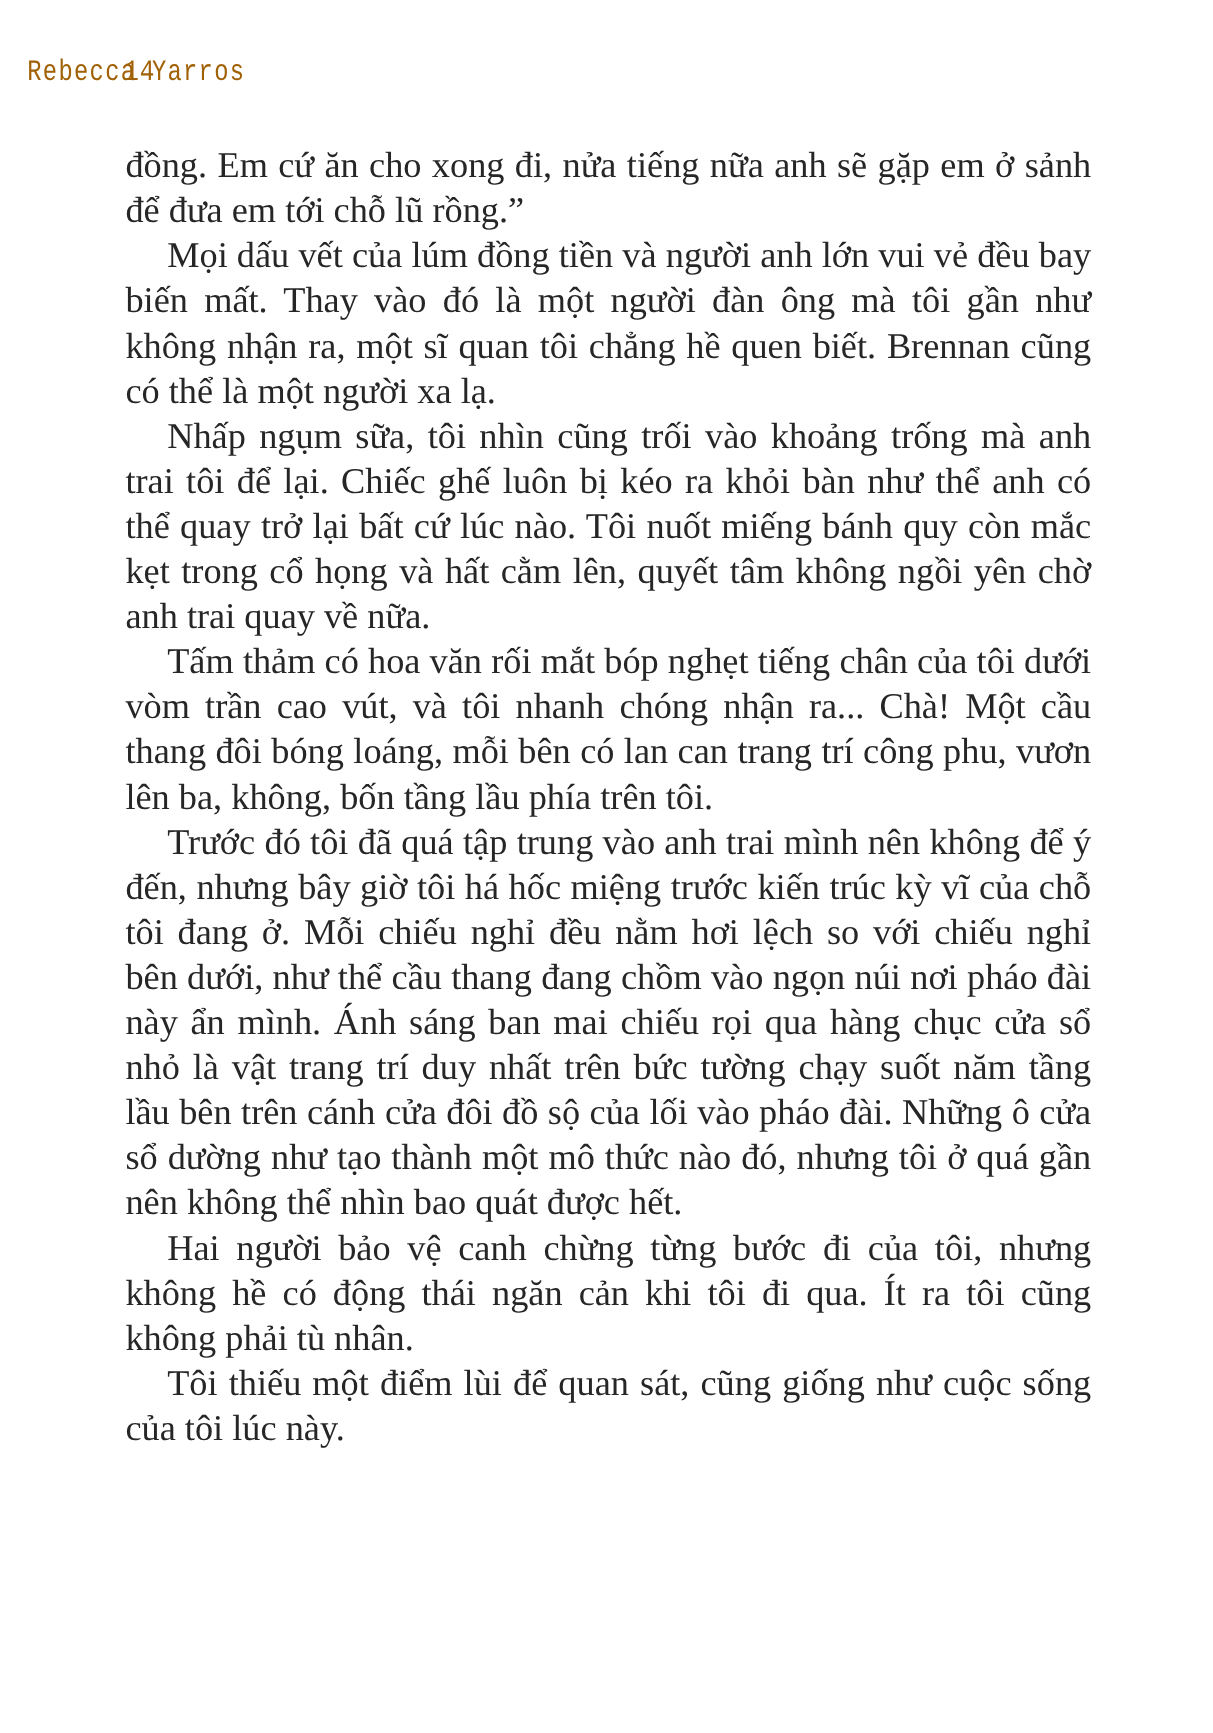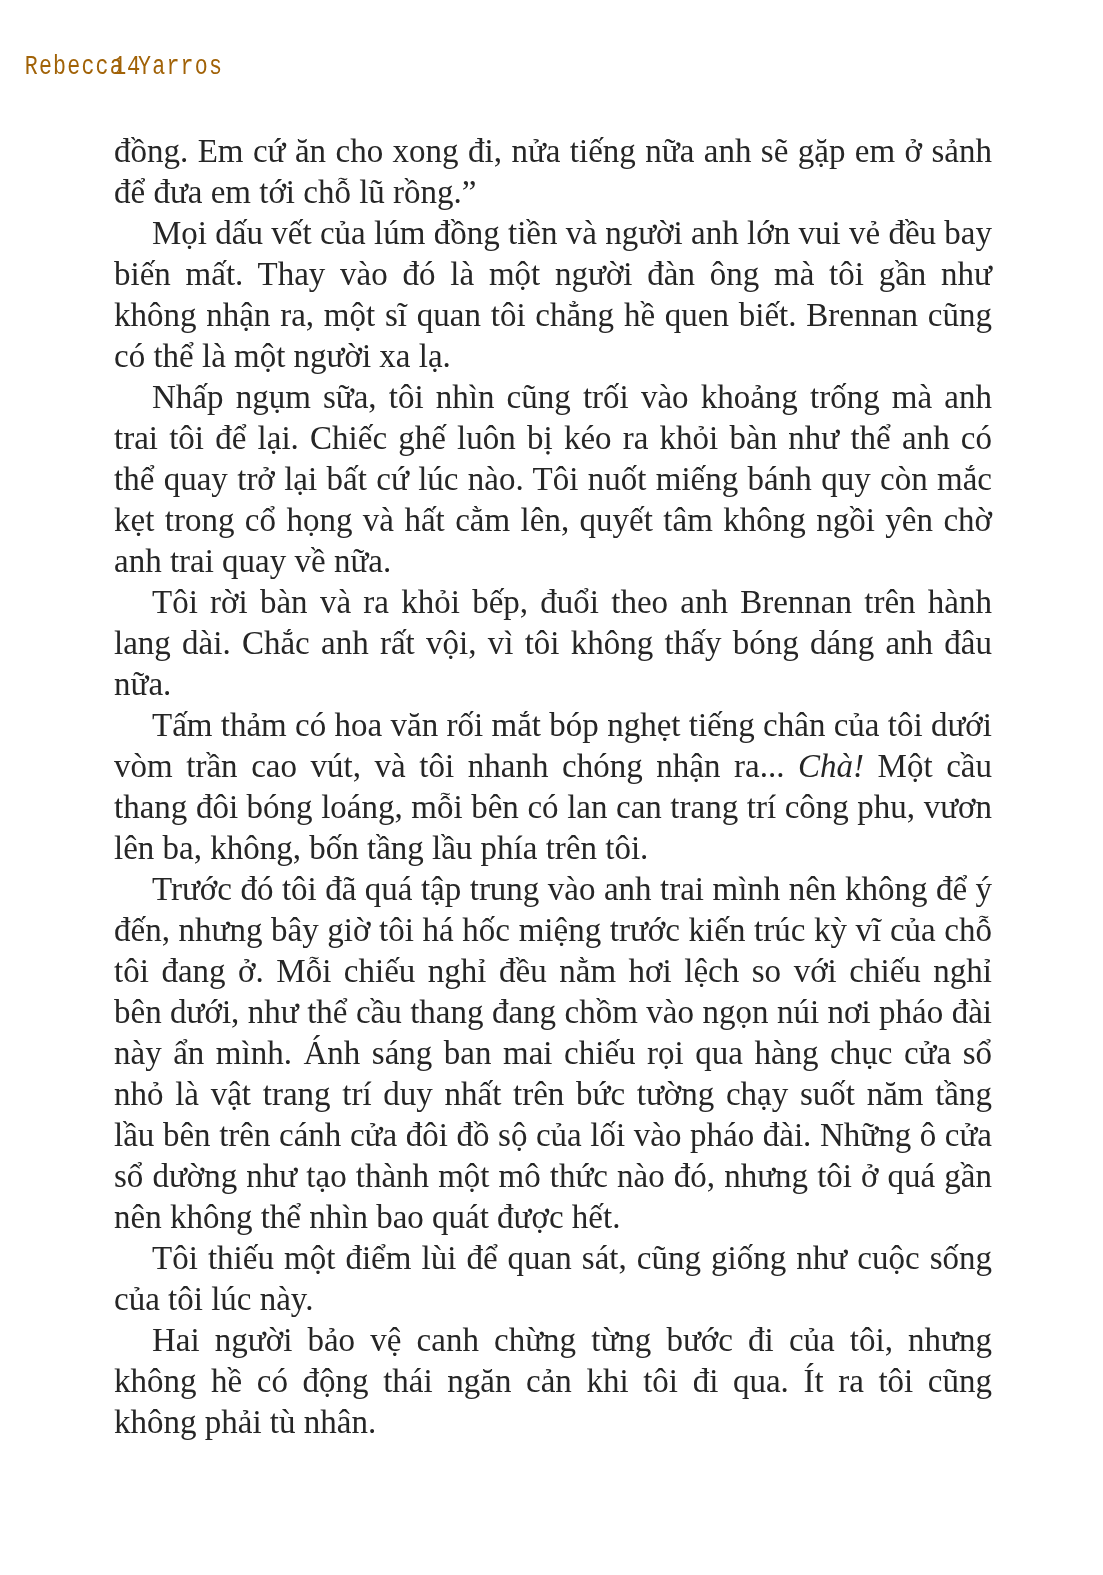--- a/index.html
+++ b/index.html
@@ -62,41 +62,39 @@
   .para {
     margin: 0;
     padding: 0;
     text-align: justify;
     text-align-last: left;
   }
   .para.indent {
     text-indent: 38px;
   }
   .italic {
-    font-style: italic;
     margin-top: 28px;
   }
 </style>
 </head>
 <body>
 
 <div class="page">
 
   <div class="running-head">
     <span class="page-number">14</span>
     <span class="header-title-wrap">
       <span class="header-title">Rebecca Yarros</span>
     </span>
   </div>
 
   <div class="body-text">
 
   <p class="para"><span>đồng. Em cứ ăn cho xong đi, nửa tiếng nữa anh sẽ gặp em ở sảnh để đưa em tới chỗ lũ rồng.”</span></p>
       <p class="para indent"><span>Mọi dấu vết của lúm đồng tiền và người anh lớn vui vẻ đều bay biến mất. Thay vào đó là một người đàn ông mà tôi gần như không nhận ra, một sĩ quan tôi chẳng hề quen biết. Brennan cũng có thể là một người xa lạ.</span></p>
       <p class="para indent"><span>Nhấp ngụm sữa, tôi nhìn cũng trối vào khoảng trống mà anh trai tôi để lại. Chiếc ghế luôn bị kéo ra khỏi bàn như thể anh có thể quay trở lại bất cứ lúc nào. Tôi nuốt miếng bánh quy còn mắc kẹt trong cổ họng và hất cằm lên, quyết tâm không ngồi yên chờ anh trai quay về nữa.</span></p>
-      <p class="para indent"><span>Tôi rời bàn và ra khỏi bếp, đuổi theo anh Brennan trên hành lang dài. Chắc anh rất vội, vì tôi không thấy bóng dáng anh đâu nữa.</span></p>
       <p class="para indent"><span>Tấm thảm có hoa văn rối mắt bóp nghẹt tiếng chân của tôi dưới vòm trần cao vút, và tôi nhanh chóng nhận ra... </span><span class="italic">Chà!</span><span> Một cầu thang đôi bóng loáng, mỗi bên có lan can trang trí công phu, vươn lên ba, không, bốn tầng lầu phía trên tôi.</span></p>
       <p class="para indent"><span>Trước đó tôi đã quá tập trung vào anh trai mình nên không để ý đến, nhưng bây giờ tôi há hốc miệng trước kiến trúc kỳ vĩ của chỗ tôi đang ở. Mỗi chiếu nghỉ đều nằm hơi lệch so với chiếu nghỉ bên dưới, như thể cầu thang đang chồm vào ngọn núi nơi pháo đài này ẩn mình. Ánh sáng ban mai chiếu rọi qua hàng chục cửa sổ nhỏ là vật trang trí duy nhất trên bức tường chạy suốt năm tầng lầu bên trên cánh cửa đôi đồ sộ của lối vào pháo đài. Những ô cửa sổ dường như tạo thành một mô thức nào đó, nhưng tôi ở quá gần nên không thể nhìn bao quát được hết.</span></p>
+      <p class="para indent"><span>Hai người bảo vệ canh chừng từng bước đi của tôi, nhưng không hề có động thái ngăn cản khi tôi đi qua. Ít ra tôi cũng không phải tù nhân.</span></p>
       <p class="para indent"><span>Tôi thiếu một điểm lùi để quan sát, cũng giống như cuộc sống của tôi lúc này.</span></p>
-      <p class="para indent"><span>Hai người bảo vệ canh chừng từng bước đi của tôi, nhưng không hề có động thái ngăn cản khi tôi đi qua. Ít ra tôi cũng không phải tù nhân.</span></p>
     </div>
 
 </div>
 
 </body></html>

